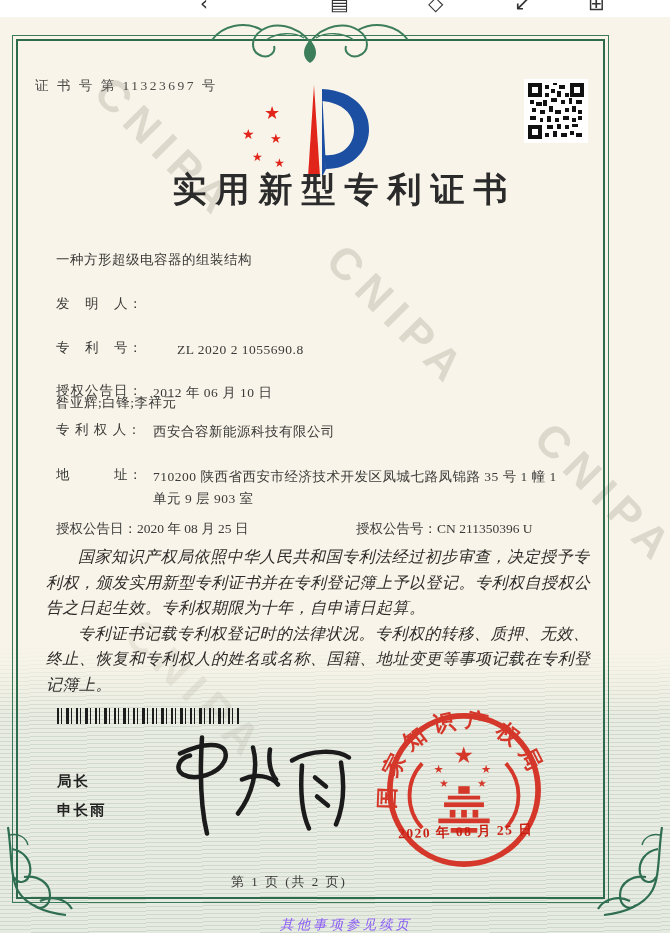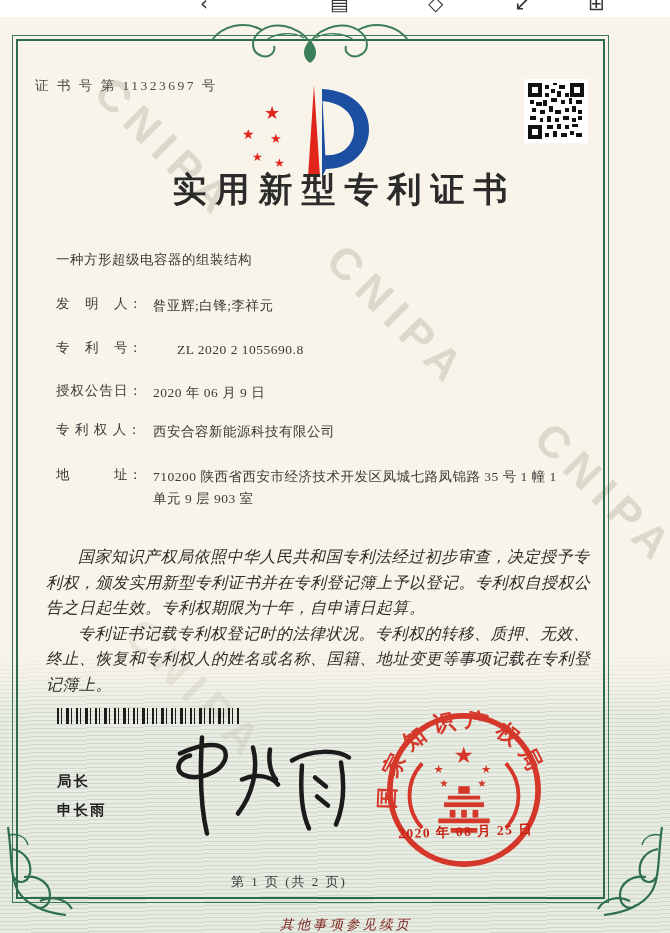--- a/index.html
+++ b/index.html
@@ -41,21 +41,21 @@
   
   .cert-no { position:absolute; left:35px; top:60px; font-size:13.5px; letter-spacing:2.5px; color:#4a4a48; z-index:10; }
   .qr-wrap { position:absolute; left:524px; top:62px; width:64px; height:64px; background:#fff; padding:4px; z-index:10; }
   .logo { position:absolute; left:230px; top:64px; z-index:10; }
   .title { position:absolute; left:12px; top:150px; width:597px; text-align:center;
     font-size:34px; font-weight:bold; letter-spacing:9px; color:#2b2b2b; z-index:10;margin-left:34px; }
 
   .row { position:absolute; left:56px; font-size:13.5px; color:#3a3a38; z-index:10; display:flex; }
   .row .lbl { flex:0 0 97px; letter-spacing:1px; }
   .row .val { letter-spacing:.5px; max-width:420px; line-height:22px; }
-  .r1{top:232px;} .r2{top:278px;} .r3{top:322px;gap:24px;} .r4{top:365px;} .r5{top:404px;} .r6{top:449px;}
+  .r1{top:232px;} .r2{top:278px;flex-direction:column;} .r3{top:322px;gap:24px;} .r4{top:365px;} .r5{top:404px;} .r6{top:449px;}
   .grant-row { position:absolute; left:56px; top:503px; width:540px; font-size:13.5px; color:#3a3a38; z-index:10; }
   .grant-no { position:absolute; left:300px; top:0; }
 
   .paras { position:absolute; left:46px; top:527px; width:546px; z-index:10;
     font-style:italic; font-size:16px; line-height:25.5px; color:#2e2c2a; letter-spacing:.5px; }
   .paras p { text-indent:2em; }
 
   .barcode { position:absolute; left:57px; top:691px; width:182px; height:16px; z-index:10;
     background:repeating-linear-gradient(90deg,
       #1c1c1c 0 2px, transparent 2px 4px,
@@ -66,21 +66,21 @@
   .director { position:absolute; left:57px; top:750px; z-index:10; font-size:14.5px; color:#222; line-height:29px; font-weight:bold; letter-spacing:2px; }
   .signature { position:absolute; left:150px; top:710px; z-index:12; }
 
   .seal { position:absolute; left:369px; top:678px; z-index:11; }
   .seal-date { position:absolute; left:398px; top:806px; z-index:13; font-size:13.5px;
     color:#c91f13; letter-spacing:1.5px; transform:rotate(-2deg); font-weight:bold; }
 
   .page-info { position:absolute; left:12px; top:856px; width:554px; text-align:center;
     font-size:13px; letter-spacing:2px; color:#3a3a38; z-index:10; }
   .footer-note { position:absolute; left:280px; top:899px; font-size:13.5px; font-style:italic;
-    letter-spacing:3px; color:#7f1d1d; z-index:10; }
+    letter-spacing:3px; color:#8b5cf6; z-index:10; }
 </style>
 </head>
 <body>
 
 <div class="screen">
 
   <div class="toolbar">
     <span class="tb-icon" style="left:200px">‹</span>
     <span class="tb-icon" style="left:330px">▤</span>
     <span class="tb-icon" style="left:428px">◇</span>
@@ -201,31 +201,35 @@
     <div class="row r2">
       <span class="lbl">发　明　人：</span>
       <span class="val">昝亚辉;白锋;李祥元</span>
     </div>
     <div class="row r3">
       <span class="lbl">专　利　号：</span>
       <span class="val">ZL 2020 2 1055690.8</span>
     </div>
     <div class="row r4">
       <span class="lbl">授权公告日：</span>
-      <span class="val">2020 年 06 月 9 日</span>
+      <span class="val">2012 年 06 月 10 日</span>
     </div>
     <div class="row r5">
       <span class="lbl">专 利 权 人：</span>
       <span class="val">西安合容新能源科技有限公司</span>
     </div>
     <div class="row r6">
       <span class="lbl">地　　　址：</span>
       <span class="val">710200 陕西省西安市经济技术开发区凤城七路凤锦路 35 号 1 幢 1 单元 9 层 903 室</span>
     </div>
 
+    <div class="grant-row">
+      <span>授权公告日：</span><span>2020 年 08 月 25 日</span>
+      <span class="grant-no"><span>授权公告号：</span><span>CN 211350396 U</span></span>
+    </div>
 
     <div class="paras">
       <p>国家知识产权局依照中华人民共和国专利法经过初步审查，决定授予专利权，颁发实用新型专利证书并在专利登记簿上予以登记。专利权自授权公告之日起生效。专利权期限为十年，自申请日起算。</p>
       <p>专利证书记载专利权登记时的法律状况。专利权的转移、质押、无效、终止、恢复和专利权人的姓名或名称、国籍、地址变更等事项记载在专利登记簿上。</p>
     </div>
 
     <div class="barcode"></div>
 
     <div class="director">
       <div>局长</div>

